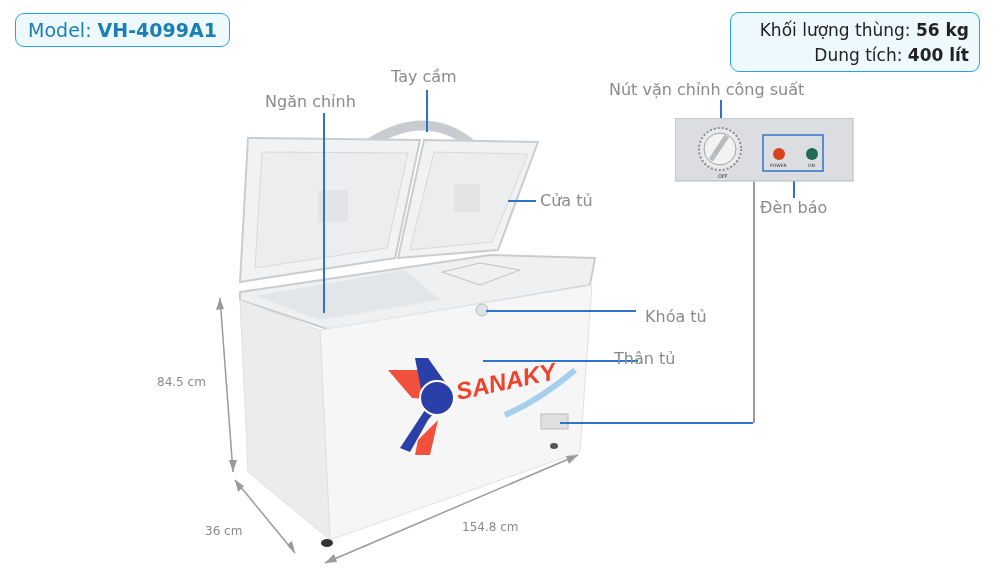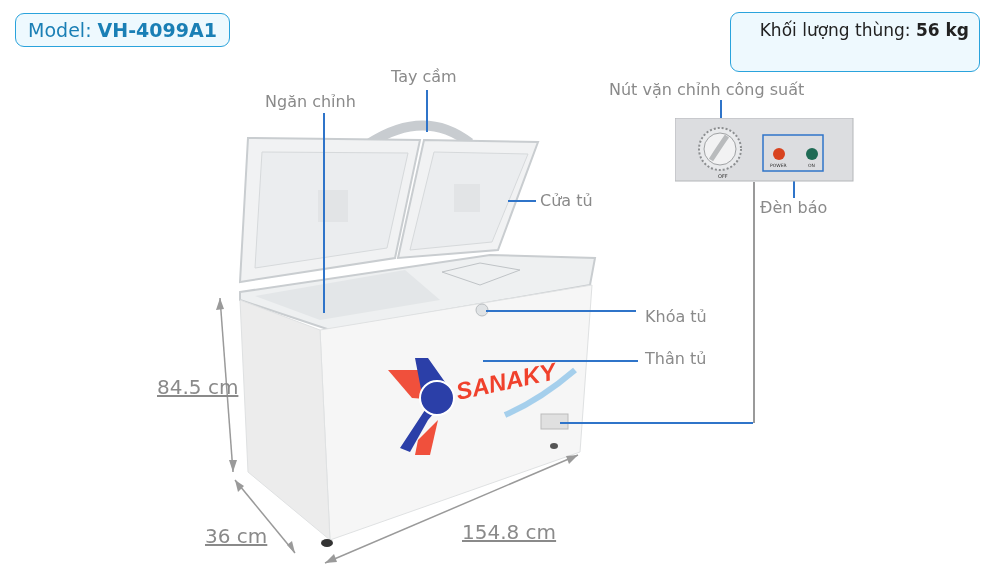--- a/index.html
+++ b/index.html
@@ -4,32 +4,33 @@
 <style>
   html,body{margin:0;padding:0;}
   body{width:1000px;height:581px;background:#fff;position:relative;overflow:hidden;font-family:"DejaVu Sans","Liberation Sans",sans-serif;}
   .abs{position:absolute;}
   .model-badge{left:15px;top:13px;width:215px;height:34px;border:1px solid #2aa3dc;border-radius:9px;background:#eef9fe;box-sizing:border-box;color:#1a7fb5;font-size:19px;line-height:32px;text-align:center;}
   .model-badge b{font-weight:bold;}
   .spec-box{left:730px;top:12px;width:250px;height:60px;border:1px solid #2aa3dc;border-radius:9px;background:#eef9fe;box-sizing:border-box;padding:5px 10px 12px 0;text-align:right;color:#222;font-size:17px;line-height:25px;}
   .spec-box b{font-weight:bold;}
   .label{color:#8a8a8a;font-size:16px;white-space:nowrap;}
   .line{background:#2f74c9;}
-  .dim{color:#8a8a8a;font-size:20px;white-space:nowrap;text-decoration:underline;}
+  .dim{color:#8a8a8a;font-size:12px;white-space:nowrap;}
 </style>
 </head>
 <body>
 
 <div class="abs model-badge">
   <span>Model:</span>
   <b>VH-4099A1</b>
 </div>
 
 <div class="abs spec-box">
   <div><span>Khối lượng thùng:</span> <b>56 kg</b></div>
+  <div><span>Dung tích:</span> <b>400 lít</b></div>
 </div>
 
 <svg class="abs" style="left:0;top:0" width="1000" height="581">
 
   <path d="M370 143 Q425 108 470 143" fill="none" stroke="#c8ccd0" stroke-width="10"></path>
 
   <polygon points="248,138 420,140 395,258 240,282" fill="#f1f2f3" stroke="#c9cdd0" stroke-width="2"></polygon>
   <polygon points="262,152 408,153 387,248 255,268" fill="#ebedef" stroke="#d6d9db"></polygon>
 
   <polygon points="424,140 538,142 498,250 398,258" fill="#f1f2f3" stroke="#c9cdd0" stroke-width="2"></polygon>
@@ -86,21 +87,21 @@
 <div class="abs line" style="left:483px;top:360px;width:155px;height:1.5px"></div>
 <div class="abs line" style="left:560px;top:422px;width:193px;height:1.5px"></div>
 <div class="abs" style="left:753px;top:182px;width:1.5px;height:241px;background:#9a9a9a"></div>
 <div class="abs line" style="left:720px;top:100px;width:2px;height:40px"></div>
 <div class="abs line" style="left:793px;top:178px;width:2px;height:20px"></div>
 
 <div class="abs label" style="left:391px;top:67px">Tay cầm</div>
 <div class="abs label" style="left:265px;top:92px">Ngăn chỉnh</div>
 <div class="abs label" style="left:540px;top:191px">Cửa tủ</div>
 <div class="abs label" style="left:645px;top:307px">Khóa tủ</div>
-<div class="abs label" style="left:645px;top:349px">Thân tủ</div>
+<div class="abs label" style="left:614px;top:349px">Thân tủ</div>
 <div class="abs label" style="left:609px;top:80px">Nút vặn chỉnh công suất</div>
 <div class="abs label" style="left:760px;top:198px">Đèn báo</div>
 
 <svg class="abs" style="left:675px;top:118px" width="180" height="65">
   <rect x="0" y="0" width="178" height="63" fill="#dcdde0" stroke="#b4b6b9"></rect>
   <circle cx="45" cy="31" r="21" fill="#e9eaec" stroke="#8c8e90" stroke-width="2" stroke-dasharray="2 2"></circle>
   <circle cx="45" cy="31" r="16" fill="#f2f2f3" stroke="#a0a2a4"></circle>
   <path d="M36 42 Q45 28 52 18" stroke="#b9bbbd" stroke-width="5" fill="none"></path>
   <text x="43" y="60" font-size="5" fill="#333" font-family="DejaVu Sans, sans-serif">OFF</text>
   <rect x="88" y="17" width="60" height="36" fill="none" stroke="#2f74c9" stroke-width="1.5"></rect>

